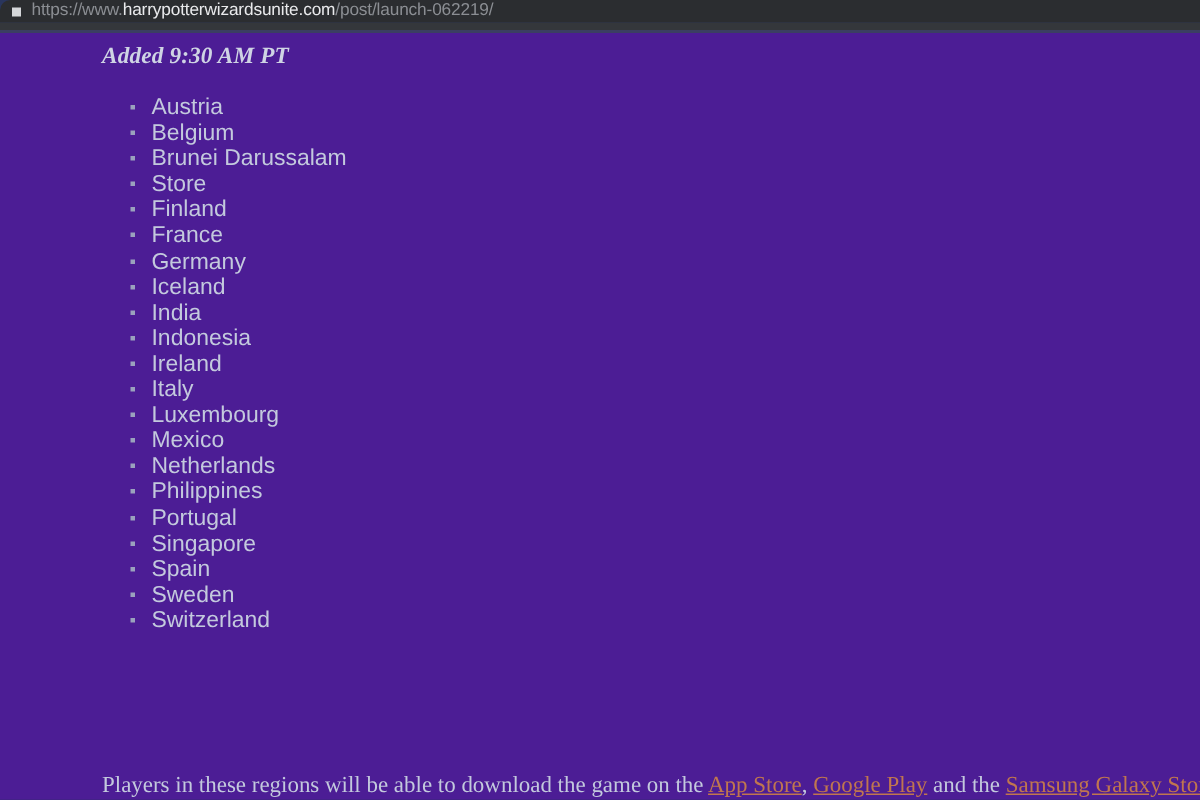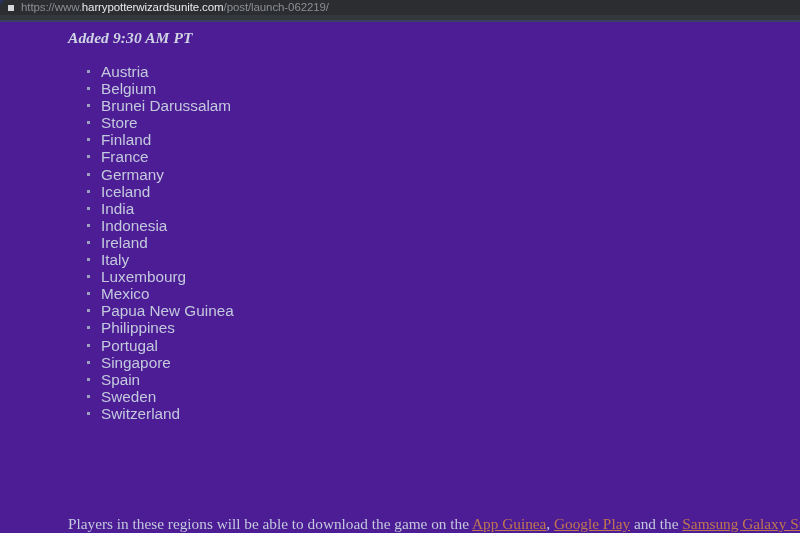--- a/index.html
+++ b/index.html
@@ -154,26 +154,26 @@
       <li>Finland</li>
       <li>France</li>
       <li>Germany</li>
       <li>Iceland</li>
       <li>India</li>
       <li>Indonesia</li>
       <li>Ireland</li>
       <li>Italy</li>
       <li>Luxembourg</li>
       <li>Mexico</li>
-      <li>Papua New Guinea</li>
+      <li>Netherlands</li>
       <li>Philippines</li>
       <li>Portugal</li>
       <li>Singapore</li>
       <li>Spain</li>
       <li>Sweden</li>
       <li>Switzerland</li>
     </ul>
 
   <div id="download-paragraph">
-    <span>Players in these regions will be able to download the game on the </span><a href="#">App Guinea</a><span>, </span><a href="#">Google Play</a><span> and the </span><a href="#">Samsung Galaxy Store</a>
+    <span>Players in these regions will be able to download the game on the </span><a href="#">App Store</a><span>, </span><a href="#">Google Play</a><span> and the </span><a href="#">Samsung Galaxy Store</a>
   </div>
 
 </div>
 
 </body></html>

